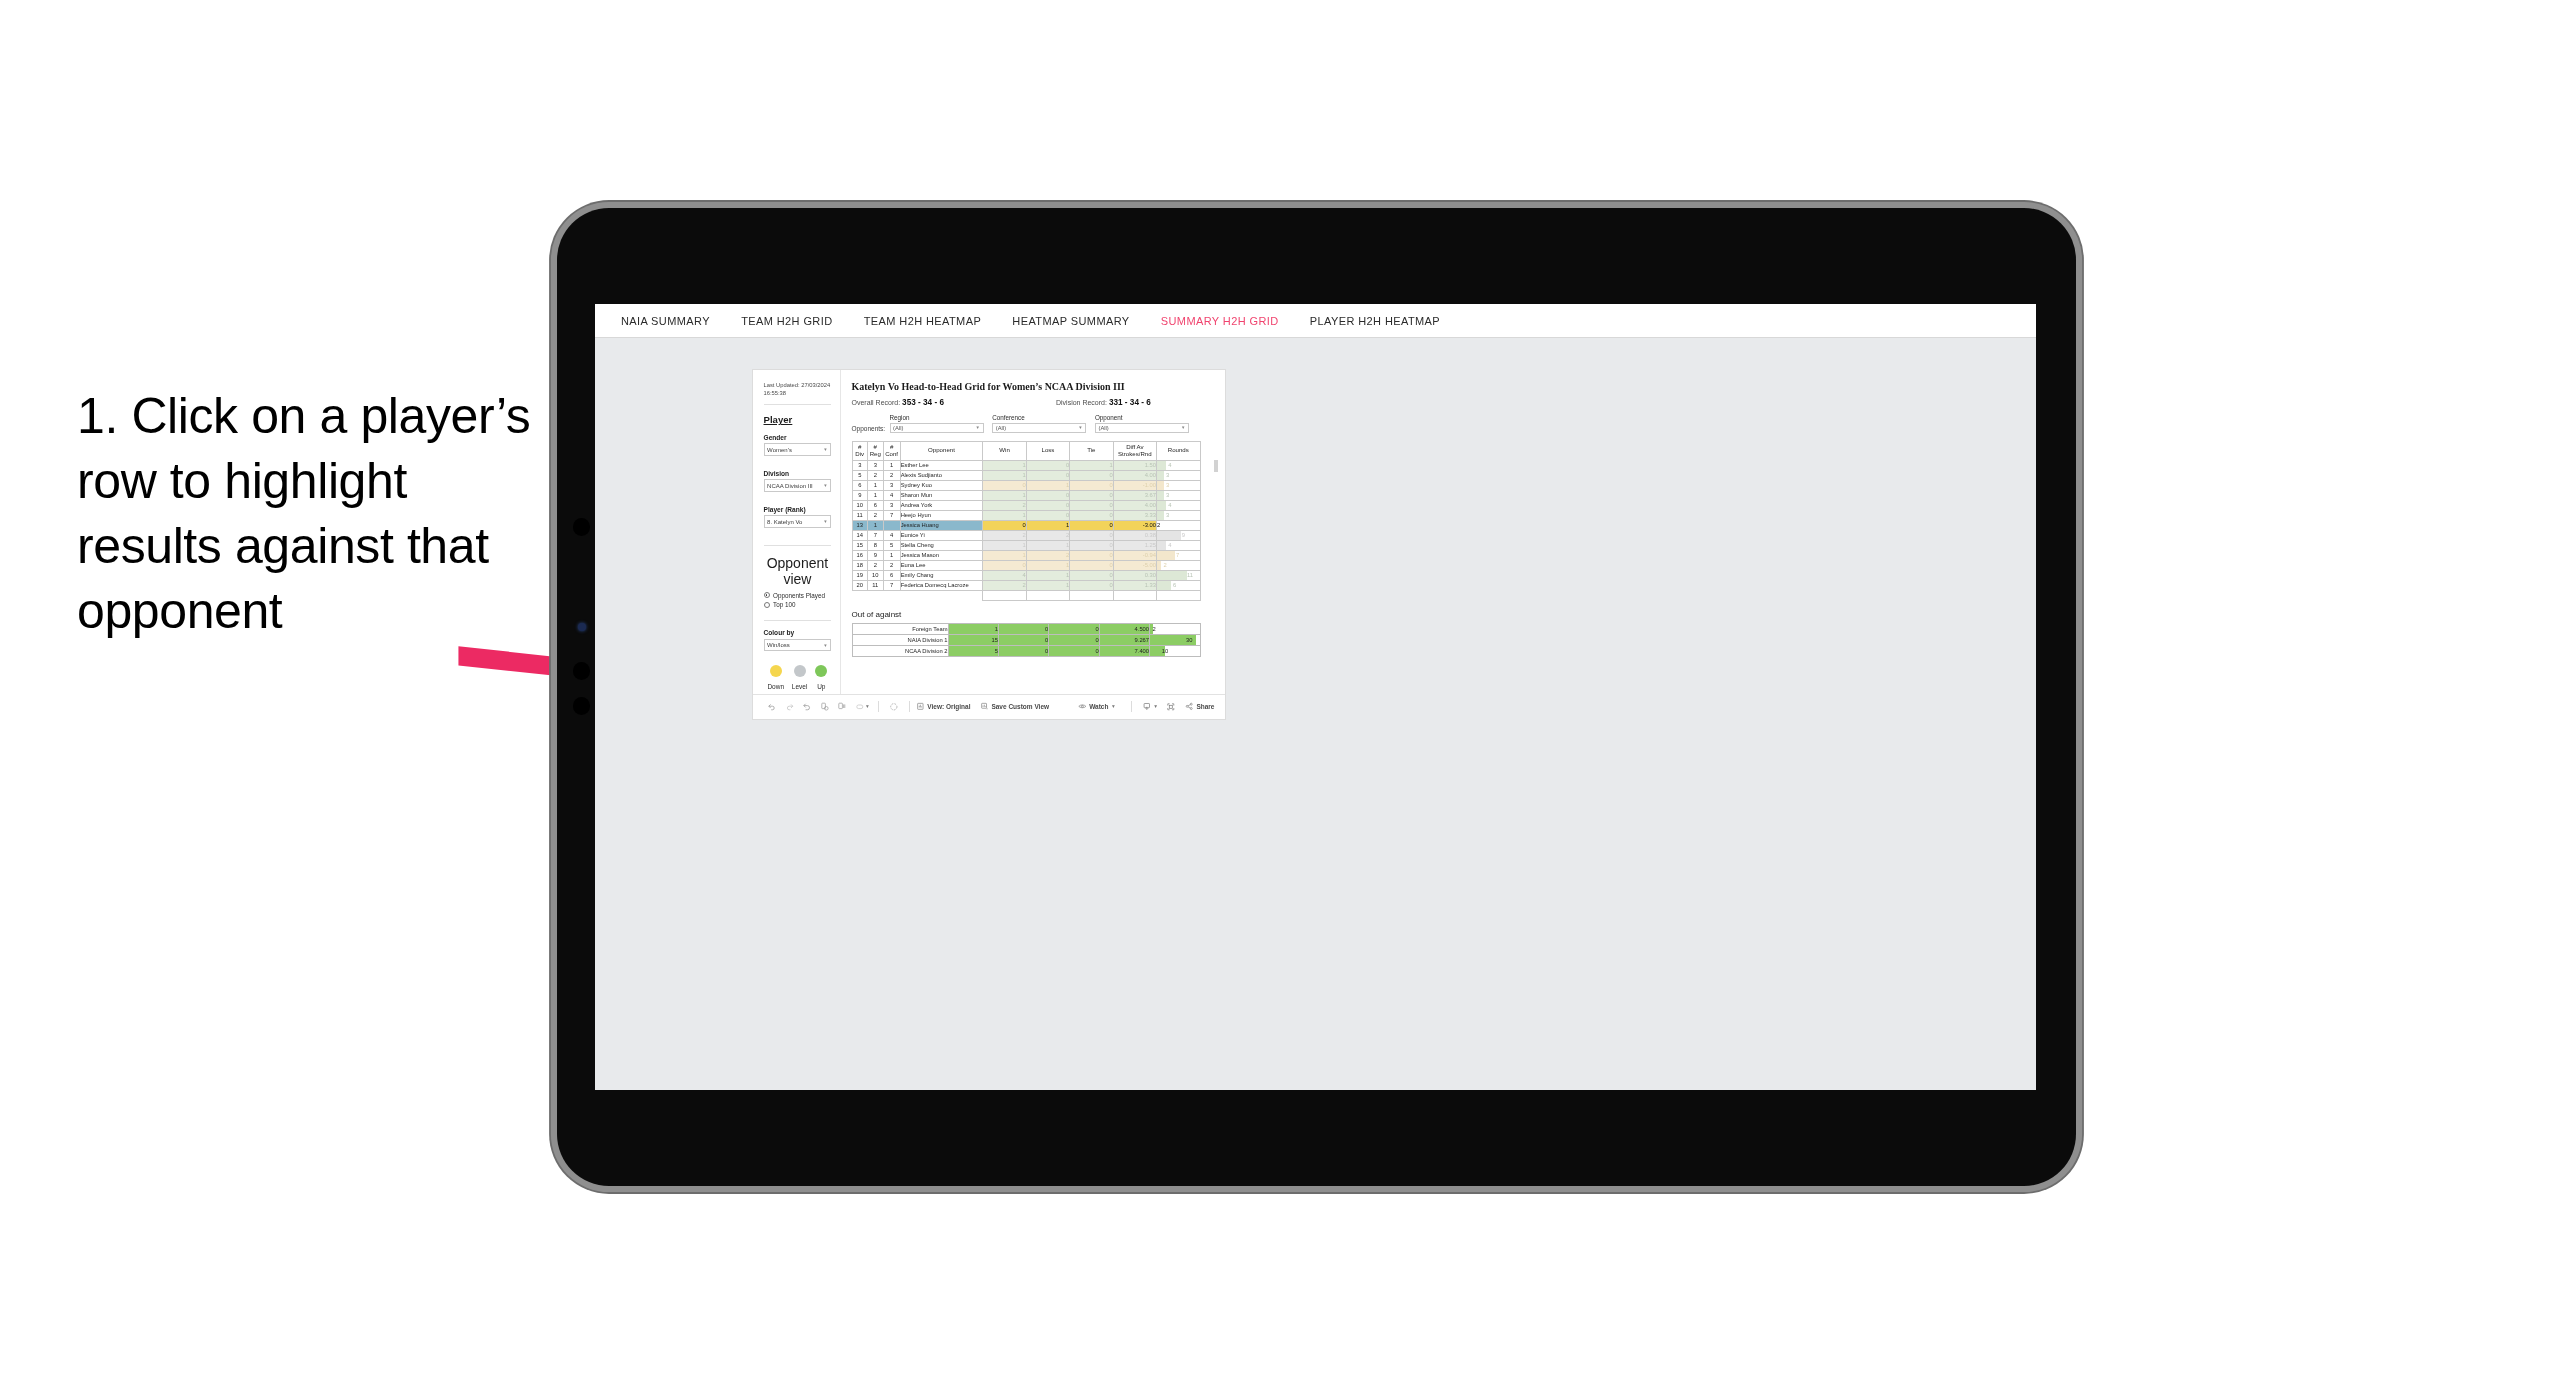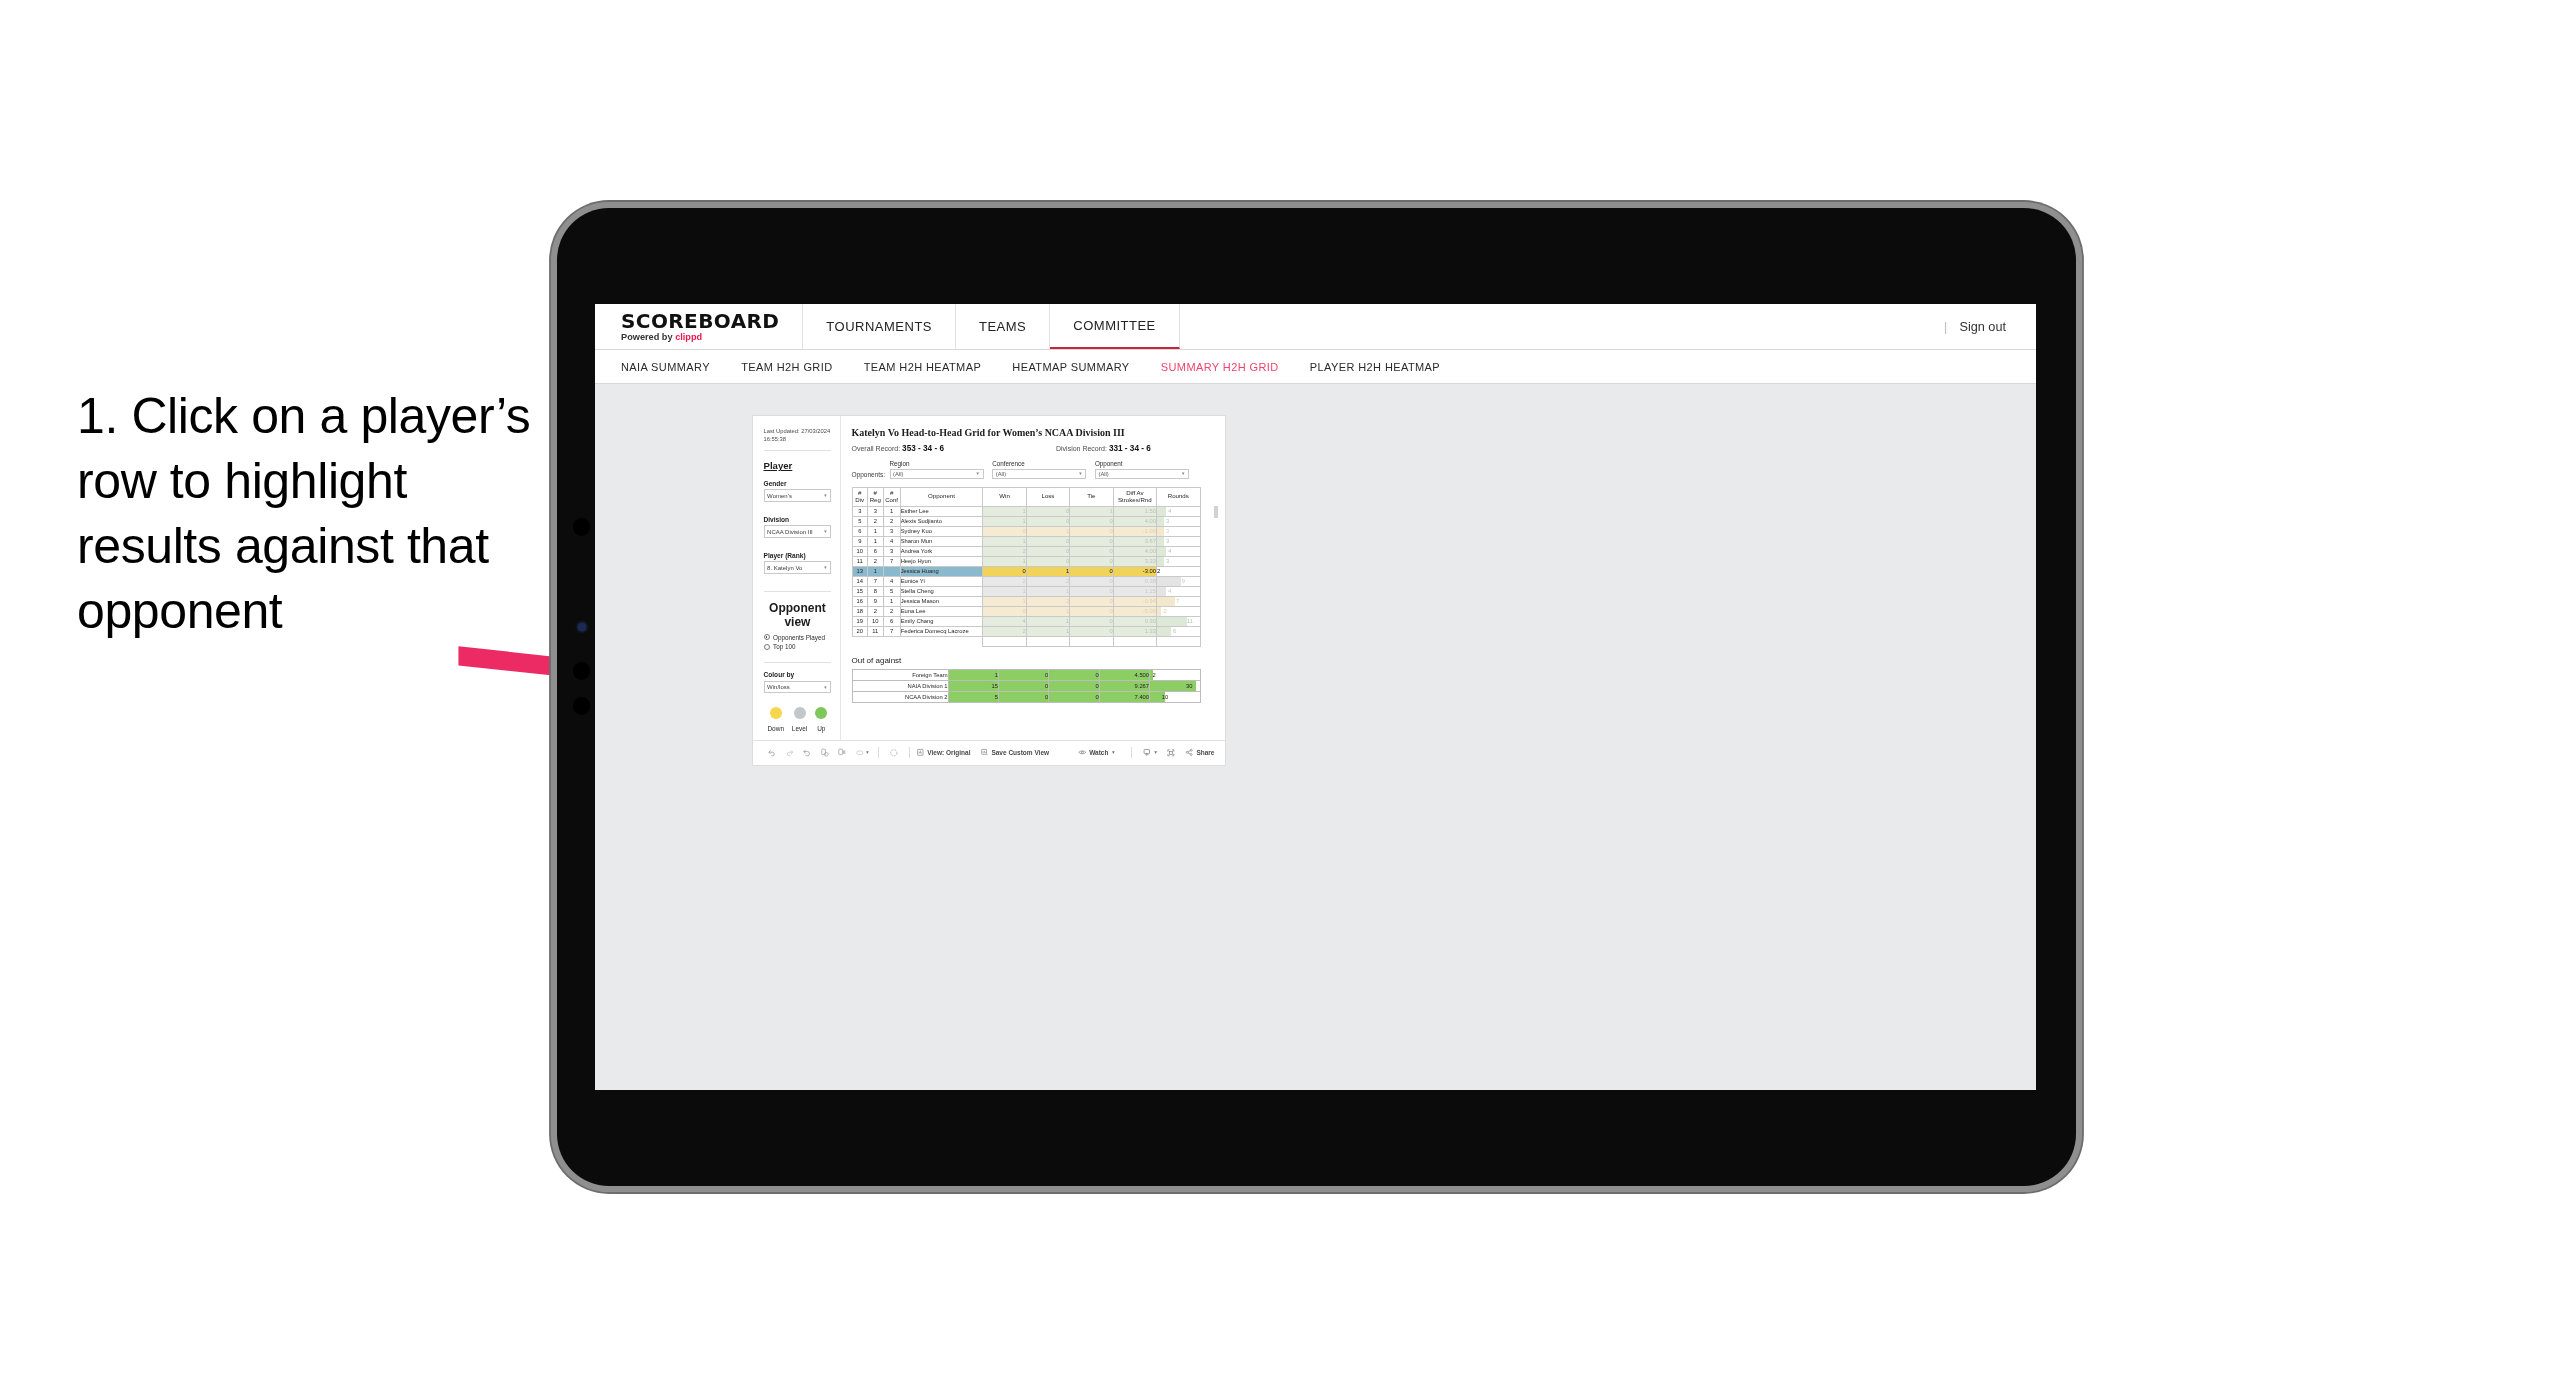--- a/index.html
+++ b/index.html
@@ -106,21 +106,21 @@
   .sb-rule{border-top:0.9px solid #e0e0e0;margin:7px 0 8.7px 0;}
   .sb-h1{font-size:9.6px;font-weight:bold;color:#1c1c1c;margin-bottom:8.7px;text-decoration:underline;}
   .sb-h2{font-size:6.6px;font-weight:bold;color:#1c1c1c;margin-bottom:2.6px;}
   .sb-field{margin-bottom:9.6px;}
   .sb-select{
     border:0.9px solid #c9c9c9;background:#fff;height:10.5px;
     display:flex;align-items:center;justify-content:space-between;
     padding:0 2.6px;font-size:6px;color:#3b3b3b;
   }
   .caret{font-size:4.4px;color:#888;}
-  .sb-h1c{font-size:12px;font-weight:bold;color:#1c1c1c;margin-bottom:4.4px;text-align:center;}
+  .sb-h1c{font-size:14px;font-weight:normal;color:#1c1c1c;margin-bottom:4.4px;text-align:center;}
   .radio-row{display:flex;align-items:center;gap:3.5px;margin-bottom:2.6px;font-size:6.3px;color:#2b2b2b;}
   .radio{width:6.1px;height:6.1px;border-radius:50%;border:0.9px solid #777;position:relative;box-sizing:border-box;}
   .radio.on::after{content:"";position:absolute;left:1.3px;top:1.3px;width:1.7px;height:1.7px;border-radius:50%;background:#333;}
   .legend{display:flex;justify-content:space-around;margin-top:14px;}
   .legend-col{display:flex;flex-direction:column;align-items:center;gap:5.2px;}
   .legend-dot{width:12.2px;height:12.2px;border-radius:50%;}
   .legend-lbl{font-size:6.5px;color:#2b2b2b;}
 
   
   #main{flex:1;padding:10.5px 12.2px 0 10.5px;box-sizing:border-box;min-width:0;}
@@ -191,35 +191,20 @@
 </svg>
 
 <div id="device">
   <div class="speaker-dot" style="top:310px;"></div>
   <div class="cam-dot" style="top:415px;"></div>
   <div class="speaker-dot" style="top:454px;"></div>
   <div class="speaker-dot" style="top:489px;"></div>
 
   <div id="screen">
 
-    <div id="app-header">
-      <div class="brand">
-        <div class="brand-title">SCOREBOARD</div>
-        <div class="brand-sub"><span>Powered by </span><span class="clippd">clippd</span></div>
-      </div>
-      <div class="top-nav">
-        <div class="top-nav-item">TOURNAMENTS</div>
-        <div class="top-nav-item">TEAMS</div>
-        <div class="top-nav-item active">COMMITTEE</div>
-      </div>
-      <div class="header-right">
-        <span class="header-sep">|</span>
-        <span class="signout">Sign out</span>
-      </div>
-    </div>
 
     <div id="sub-nav">
       <div class="sub-nav-item">NAIA SUMMARY</div>
       <div class="sub-nav-item">TEAM H2H GRID</div>
       <div class="sub-nav-item">TEAM H2H HEATMAP</div>
       <div class="sub-nav-item">HEATMAP SUMMARY</div>
       <div class="sub-nav-item active">SUMMARY H2H GRID</div>
       <div class="sub-nav-item">PLAYER H2H HEATMAP</div>
     </div>
 

